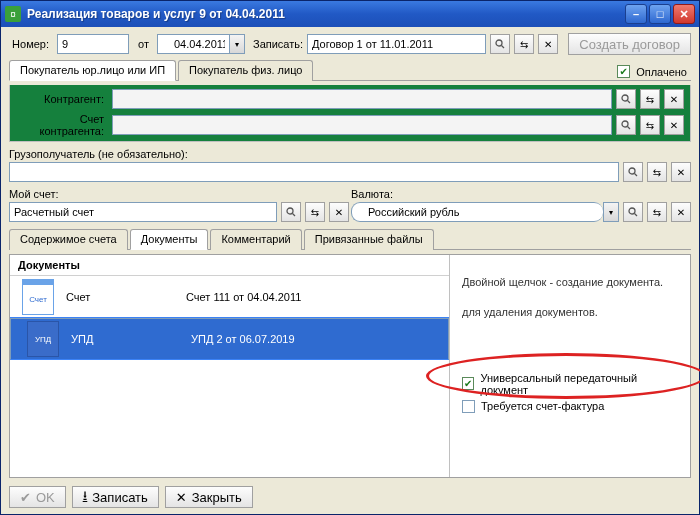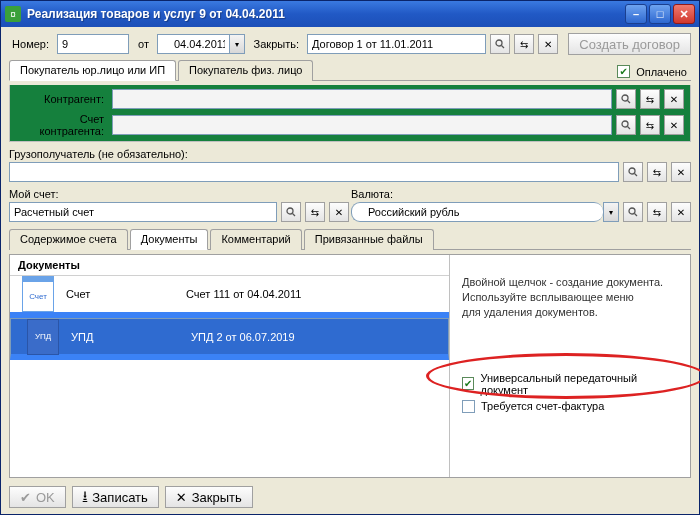--- a/index.html
+++ b/index.html
@@ -62,21 +62,21 @@
     background: #ece9d8; margin-right:2px; border-radius:3px 3px 0 0; position:relative; top:1px;
   }
   .tab.active { background:#fff; z-index:2; top:1px; border-bottom:1px solid #fff; }
 
   .fieldset { border:1px solid #c0c0c0; background:#15803d; padding:4px 6px; }
 
   .doc-split { display:flex; gap:0; border:1px solid #a0a0a0; background:#fff; flex:1; min-height:0; }
   .doc-left { width:440px; border-right:1px solid #c0c0c0; display:flex; flex-direction:column; }
   .doc-left-hdr { font-weight:bold; padding:4px 8px; border-bottom:1px solid #d0d0d0; }
   .doc-list { flex:1; overflow:auto; }
-  .doc-item { display:flex; align-items:center; height:42px; border-bottom:6px solid #3b82f6; }
+  .doc-item { display:flex; align-items:center; height:42px; border-bottom:1px solid #3b82f6; }
   .doc-item .doc-ico {
     width:44px; height:40px; margin:0 6px; display:flex;align-items:center;justify-content:center;
     font-size:9px; text-align:center; position:relative;
   }
   .doc-item .doc-type { width:120px; }
   .doc-item .doc-desc { flex:1; }
   .doc-item.sel { background:#2f6bd0; color:#fff; }
   .ico-schet { border:1px solid #6aa3e8; background:#fff; width:32px; height:36px; border-top:6px solid #6aa3e8;
     display:flex;align-items:center;justify-content:center;color:#2f6bd0;font-size:8px;}
   .ico-upd { border:1px solid #2a55a8; background:#3a6cc9; width:32px;height:36px;
@@ -117,21 +117,21 @@
   <div class="client">
 
     <div class="row">
       <span class="lbl" style="width:44px">Номер:</span>
       <input class="inp" style="width: 72px;" value="9">
       <span class="lbl" style="width:20px">от</span>
       <div class="combo">
         <input class="inp" style="width: 72px;" value="04.04.2011">
         <div class="dd">▾</div>
       </div>
-      <span class="lbl" style="width:50px;margin-left:4px">Закрыть:</span>
+      <span class="lbl" style="width:50px;margin-left:4px">Записать:</span>
       <input class="inp" style="flex: 1 1 0%;" value="Договор 1 от 11.01.2011">
       <div class="iconbtn">
           <svg width="10" height="10" viewBox="0 0 10 10">
             <circle cx="4" cy="4" r="3" fill="none" stroke="#555" stroke-width="1.3"></circle>
             <line x1="6.5" y1="6.5" x2="9" y2="9" stroke="#555" stroke-width="1.3"></line>
           </svg>
         </div>
       <div class="iconbtn">⇆</div>
       <div class="iconbtn">✕</div>
       <div class="btn disabled" style="margin-left:6px">
@@ -249,21 +249,21 @@
                 <div class="ico-upd">УПД</div>
               </div>
             <div class="doc-type">УПД</div>
             <div class="doc-desc">УПД 2 от 06.07.2019</div>
           </div>
         </div>
       </div>
       <div class="doc-right" style="position:relative;margin-top:12px;">
         <div class="hint">
           <span>Двойной щелчок - создание документа.</span><br>
-          <span>Используйте всплывающее меню</span><br>
+          <br>
           <span>для удаления документов.</span>
         </div>
         <div style="height:48px"></div>
         <div class="chk">
           <div class="chkbox">✔</div>
           <span>Универсальный передаточный документ</span>
         </div>
         <div class="chk">
           <div class="chkbox unchecked">✔</div>
           <span>Требуется счет-фактура</span>

